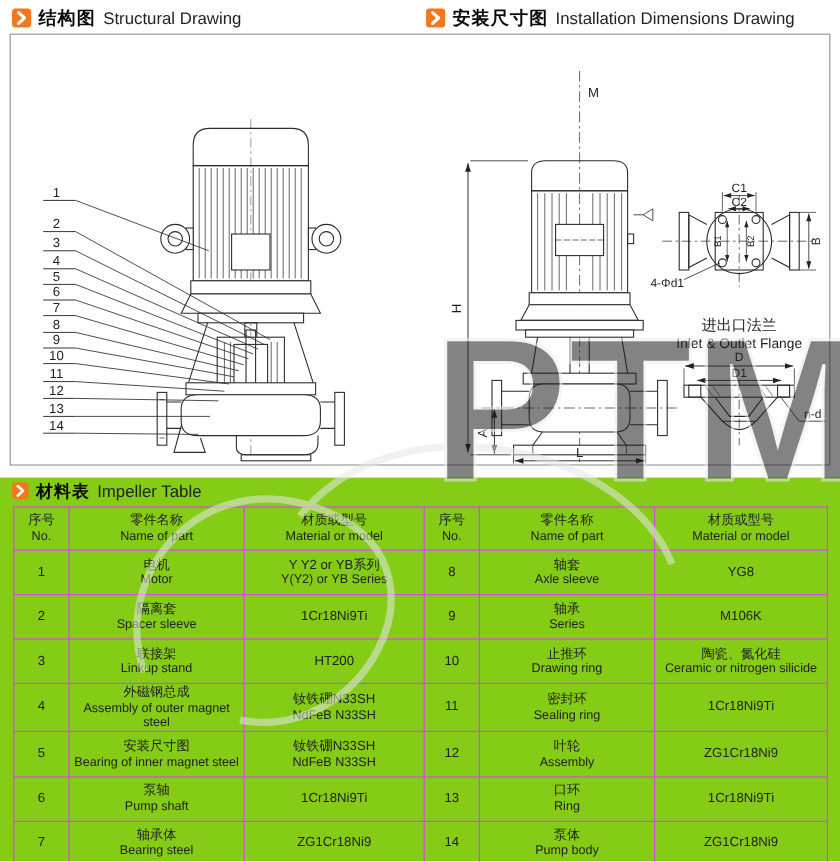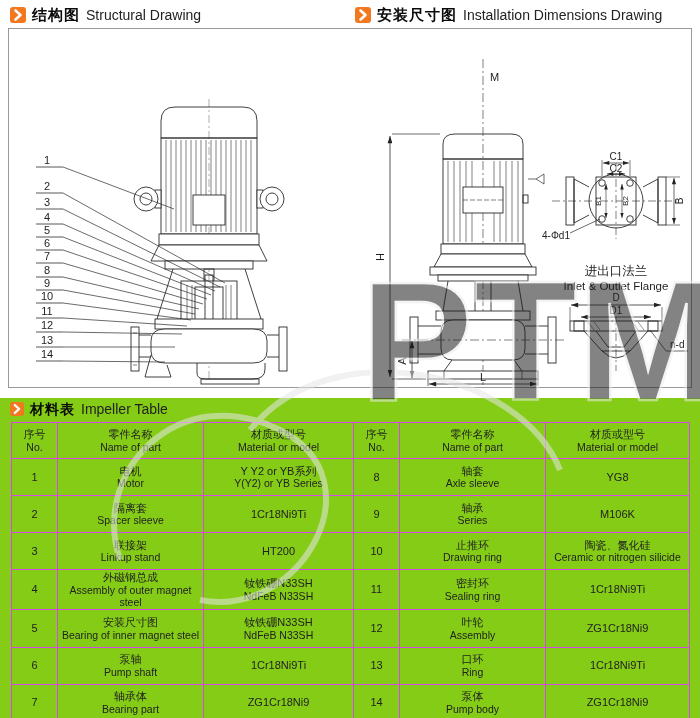--- a/index.html
+++ b/index.html
@@ -406,21 +406,21 @@
           </td>
       <td>
             <div>1Cr18Ni9Ti</div>
             <div class="sub"></div>
           </td>
     </tr>
     <tr class="h36">
       <td>7</td>
       <td>
             <div>轴承体</div>
-            <div class="sub">Bearing part</div>
+            <div class="sub">Bearing steel</div>
           </td>
       <td>
             <div>ZG1Cr18Ni9</div>
             <div class="sub"></div>
           </td>
       <td>14</td>
       <td>
             <div>泵体</div>
             <div class="sub">Pump body</div>
           </td>

